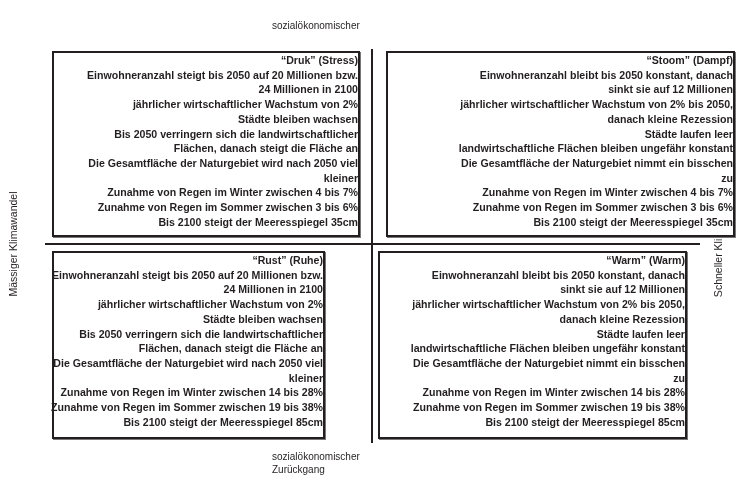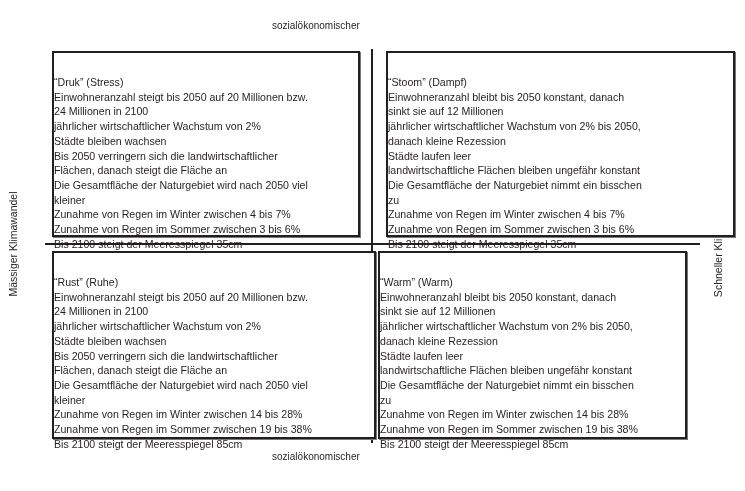--- a/index.html
+++ b/index.html
@@ -7,39 +7,40 @@
          font-family: "Liberation Sans", sans-serif; color: #231f20; }
   .axis-label { position: absolute; font-size: 10px; line-height: 13px; text-align: left; color: #231f20; }
   #axis-top { left: 272px; top: 19px; width: 200px; }
   #axis-bottom { left: 272px; top: 450px; width: 200px; }
   .vlabel { position: absolute; font-size: 10.5px; white-space: nowrap; transform-origin: center center; }
   #axis-left { left: -62px; top: 238px; width: 150px; text-align: center; transform: rotate(-90deg); }
   #axis-right { left: 643px; top: 238px; width: 150px; text-align: center; transform: rotate(-90deg); }
   .vline { position: absolute; left: 371px; top: 49px; width: 2px; height: 394px; background: #231f20; }
   .hline { position: absolute; left: 45px; top: 243px; width: 655px; height: 2px; background: #231f20; }
   .box { position: absolute; border: 2px solid #231f20; background: #ffffff; box-sizing: border-box;
-         display: flex; flex-direction: column; align-items: flex-start; padding-top: 22px;
-         box-shadow: 1px 1px 0 #777; }
+         display: flex; flex-direction: column; align-items: flex-end; padding-top: 0;
+         box-shadow: 1px 1px 0 #777; font-weight: bold; }
   #box-tl { left: 52px; top: 51px; width: 308px; height: 186px; }
   #box-tr { left: 386px; top: 51px; width: 349px; height: 186px; }
-  #box-bl { left: 52px; top: 251px; width: 324px; height: 188px; }
+  #box-bl { left: 52px; top: 251px; width: 273px; height: 188px; }
   #box-br { left: 378px; top: 251px; width: 309px; height: 188px; }
   .line { font-size: 10.6px; line-height: 14.7px; text-align: center; white-space: nowrap; }
 </style>
 </head>
 <body>
 
 <div class="vline"></div>
 <div class="hline"></div>
 
 <div id="axis-top" class="axis-label">
   <div>sozialökonomischer</div>
 </div>
 <div id="axis-bottom" class="axis-label">
   <div>sozialökonomischer</div>
+  <div>Zurückgang</div>
 </div>
 <div id="axis-left" class="vlabel">Mässiger Klimawandel</div>
 <div id="axis-right" class="vlabel">Schneller Klimawandel</div>
 
 <div id="box-tl" class="box">
   <div class="line">“Druk” (Stress)</div>
 <div class="line">Einwohneranzahl steigt bis 2050 auf 20 Millionen bzw.</div>
     <div class="line">24 Millionen in 2100</div>
     <div class="line">jährlicher wirtschaftlicher Wachstum von 2%</div>
     <div class="line">Städte bleiben wachsen</div>

